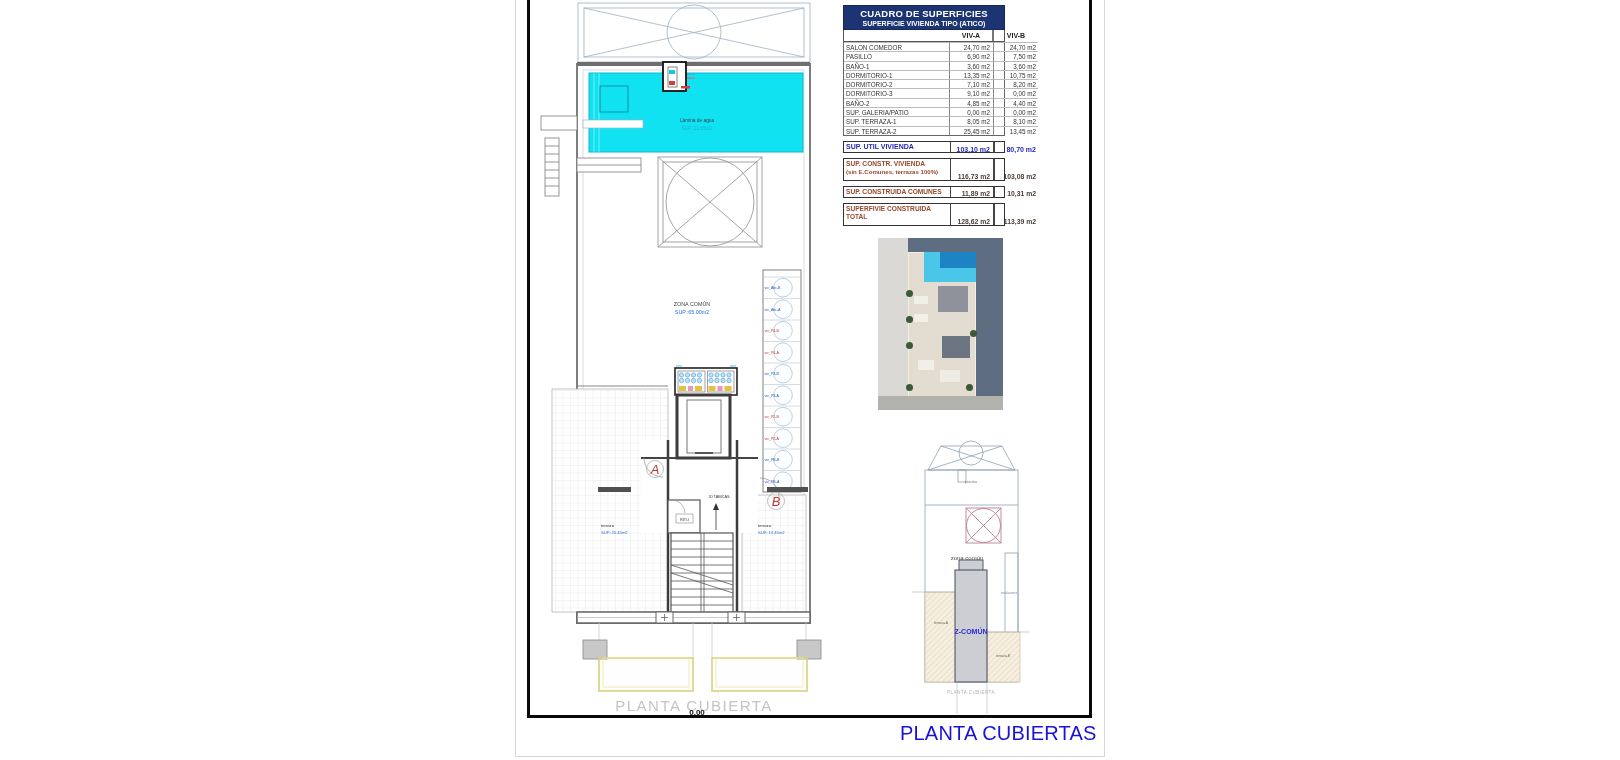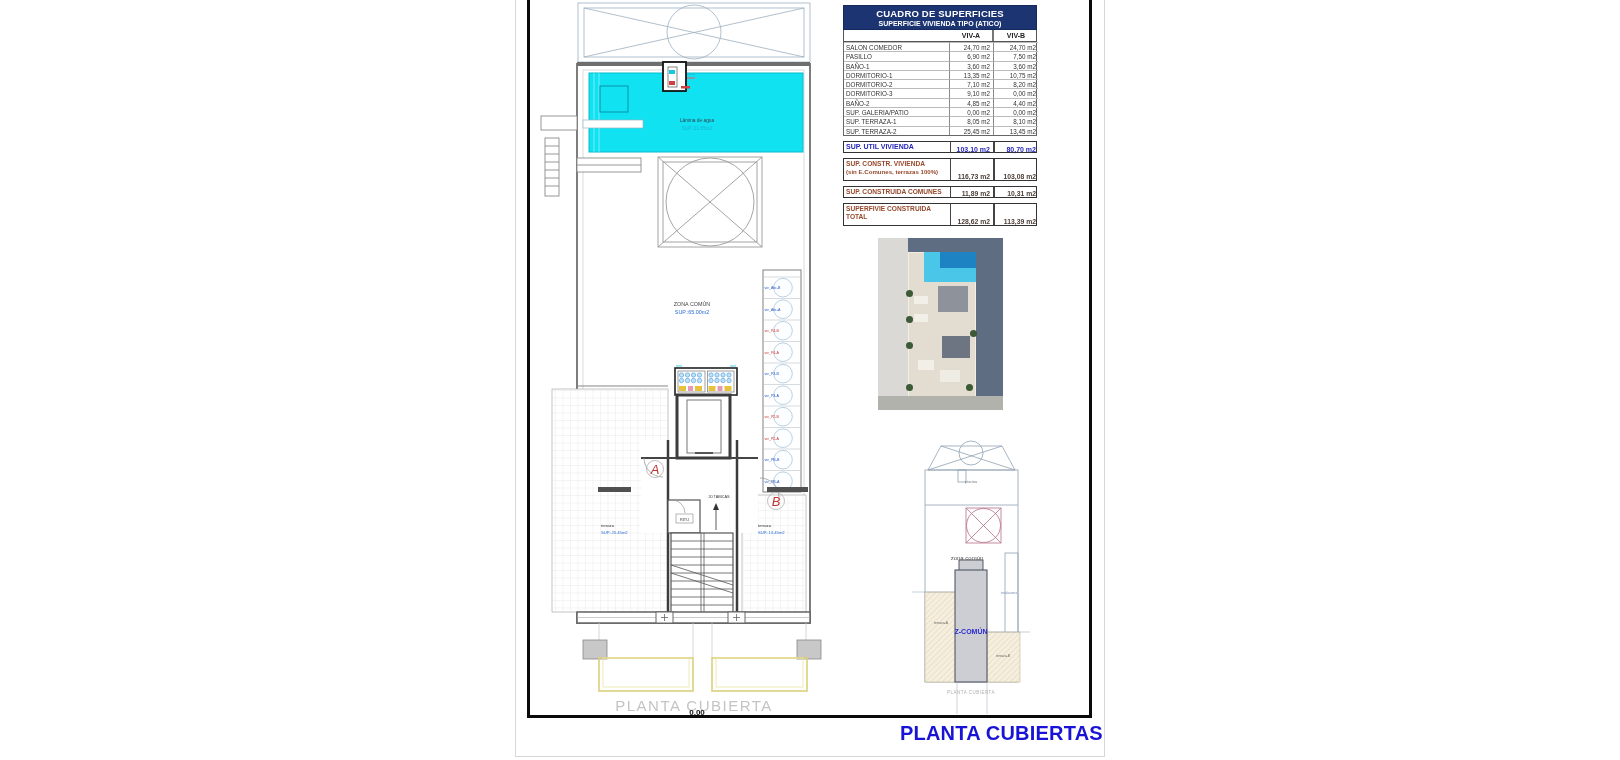--- a/index.html
+++ b/index.html
@@ -5,21 +5,21 @@
   html,body{margin:0;padding:0;background:#ffffff;}
   .canvas{position:relative;width:1620px;height:760px;background:#ffffff;overflow:hidden;
           font-family:"Liberation Sans",sans-serif;color:#222;}
   .pageline{position:absolute;background:#d6d6d6;}
   .sheet{position:absolute;left:527px;top:-12px;width:565px;height:730px;
          border:3px solid #0a0a0a;box-sizing:border-box;background:#ffffff;}
   .plan-svg{position:absolute;left:0;top:0;width:559px;height:724px;}
   svg text{font-family:"Liberation Sans",sans-serif;}
 
   
-  .stbl{position:absolute;left:313px;top:14px;width:194px;box-sizing:border-box;}
+  .stbl{position:absolute;left:313px;top:14px;width:162px;box-sizing:border-box;}
   .st-header{background:#1c3472;color:#fff;text-align:center;border:1px solid #16295c;}
   .st-title{font-size:9.5px;font-weight:bold;padding:2px 0 1px;letter-spacing:.2px;}
   .st-subtitle{font-size:7px;font-weight:bold;padding:0 0 2px;}
   .grid{display:grid;grid-template-columns:106px 42px 2px 44px;}
   .colhead{border:1px solid #555;border-top:none;background:#fff;}
   .colhead div{height:11px;line-height:11px;font-size:7px;font-weight:bold;text-align:center;}
   .colhead .csep{border-left:1px solid #777;border-right:1px solid #777;}
   .tbody{border:1px solid #666;border-top:none;background:#fff;}
   .trow{display:grid;grid-template-columns:106px 42px 2px 44px;height:9.3px;}
   .trow div{line-height:9.4px;font-size:6.3px;border-top:1px solid #bcbcbc;white-space:nowrap;overflow:hidden;}
@@ -49,21 +49,21 @@
   .r-patio{left:60px;top:48px;width:30px;height:26px;background:#8e939b;}
   .r-stair{left:64px;top:98px;width:28px;height:22px;background:#6e7582;}
   .r-f1{left:36px;top:58px;width:14px;height:8px;background:#f2efe8;}
   .r-f2{left:36px;top:76px;width:14px;height:8px;background:#f2efe8;}
   .r-f3{left:40px;top:122px;width:16px;height:10px;background:#f2efe8;}
   .r-f4{left:62px;top:132px;width:20px;height:12px;background:#efece4;}
   .r-tree{width:7px;height:7px;border-radius:50%;background:#3c5a36;}
 
   
   .footer-title{position:absolute;left:900px;top:722px;width:195px;text-align:center;
-      color:#1813d6;font-weight:bold;font-size:20px;letter-spacing:.2px;white-space:nowrap;}
+      color:#1813d6;font-weight:normal;font-size:20px;letter-spacing:.2px;white-space:nowrap;}
 </style>
 </head>
 <body>
 
 <div class="canvas">
 
   <div class="pageline" style="left:515px;top:0;width:1px;height:757px;"></div>
   <div class="pageline" style="left:1104px;top:0;width:1px;height:757px;"></div>
   <div class="pageline" style="left:515px;top:756px;width:590px;height:1px;"></div>
 

